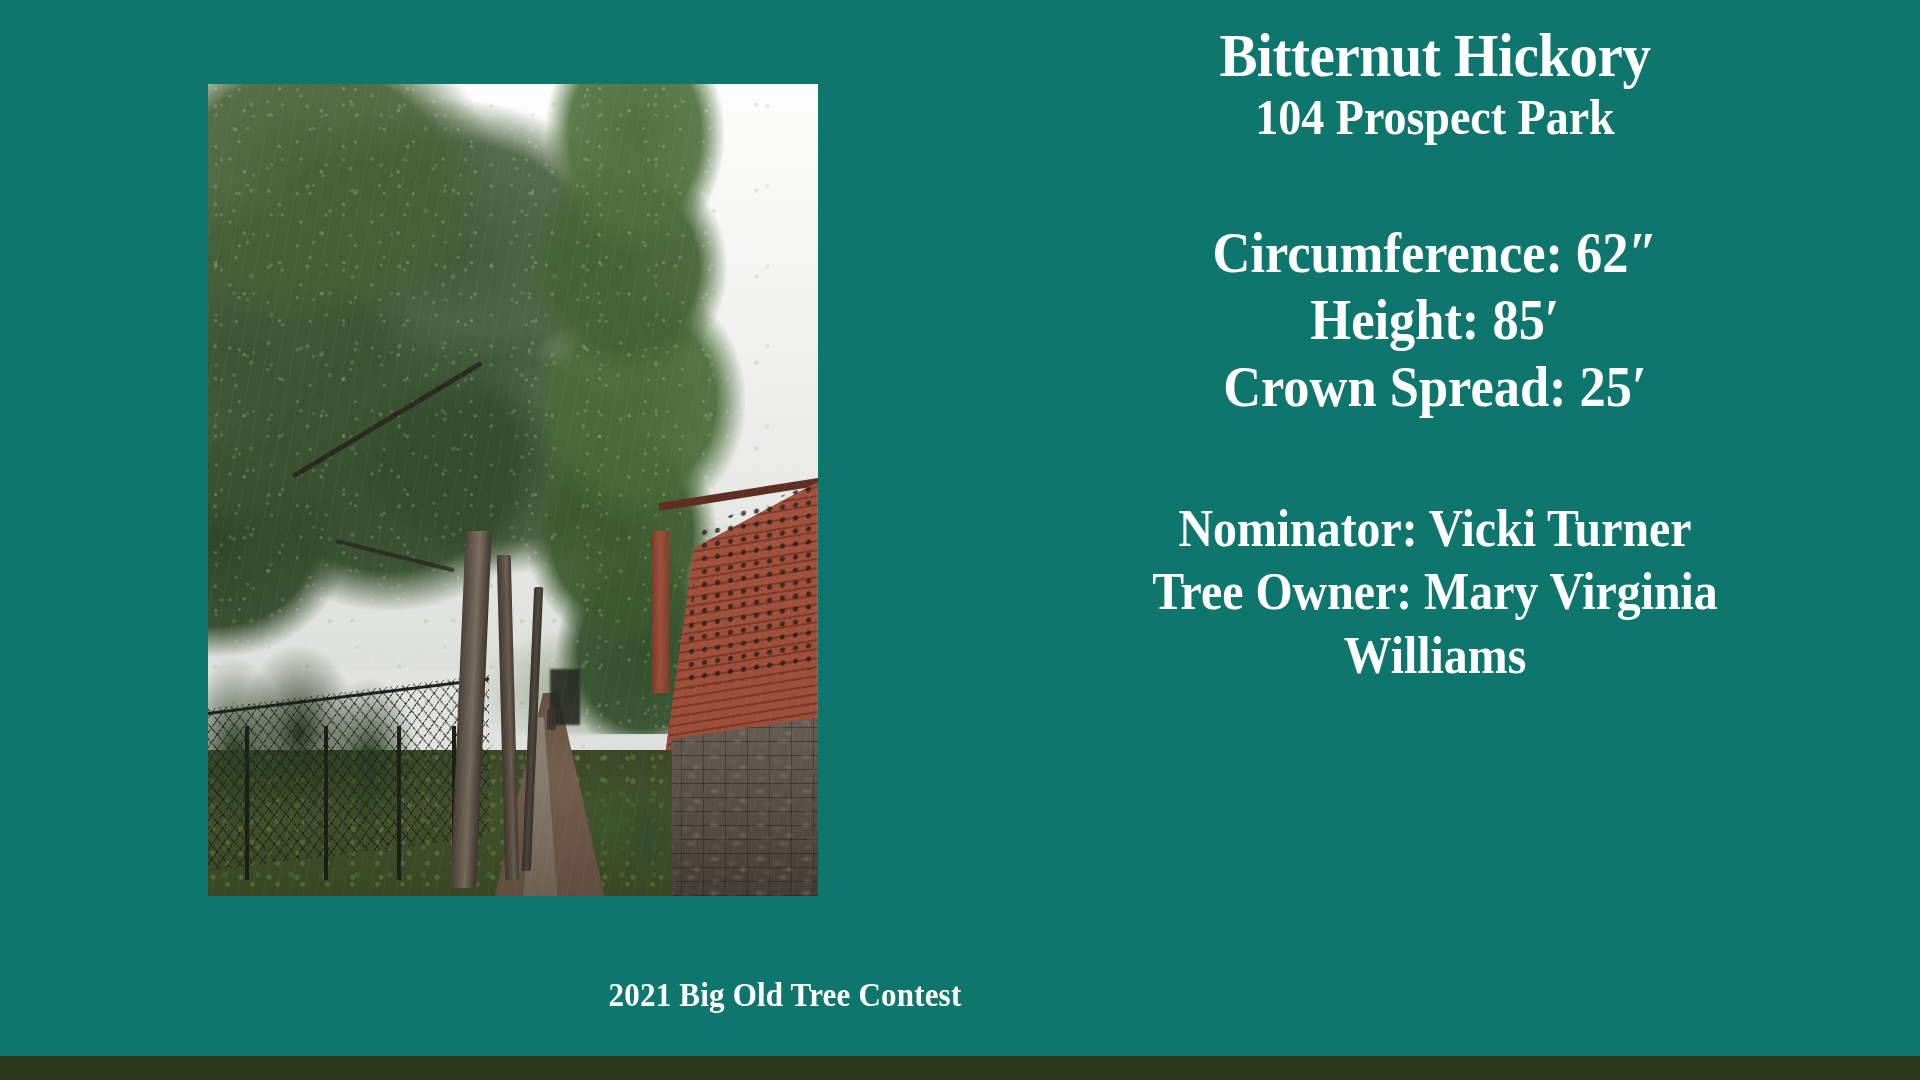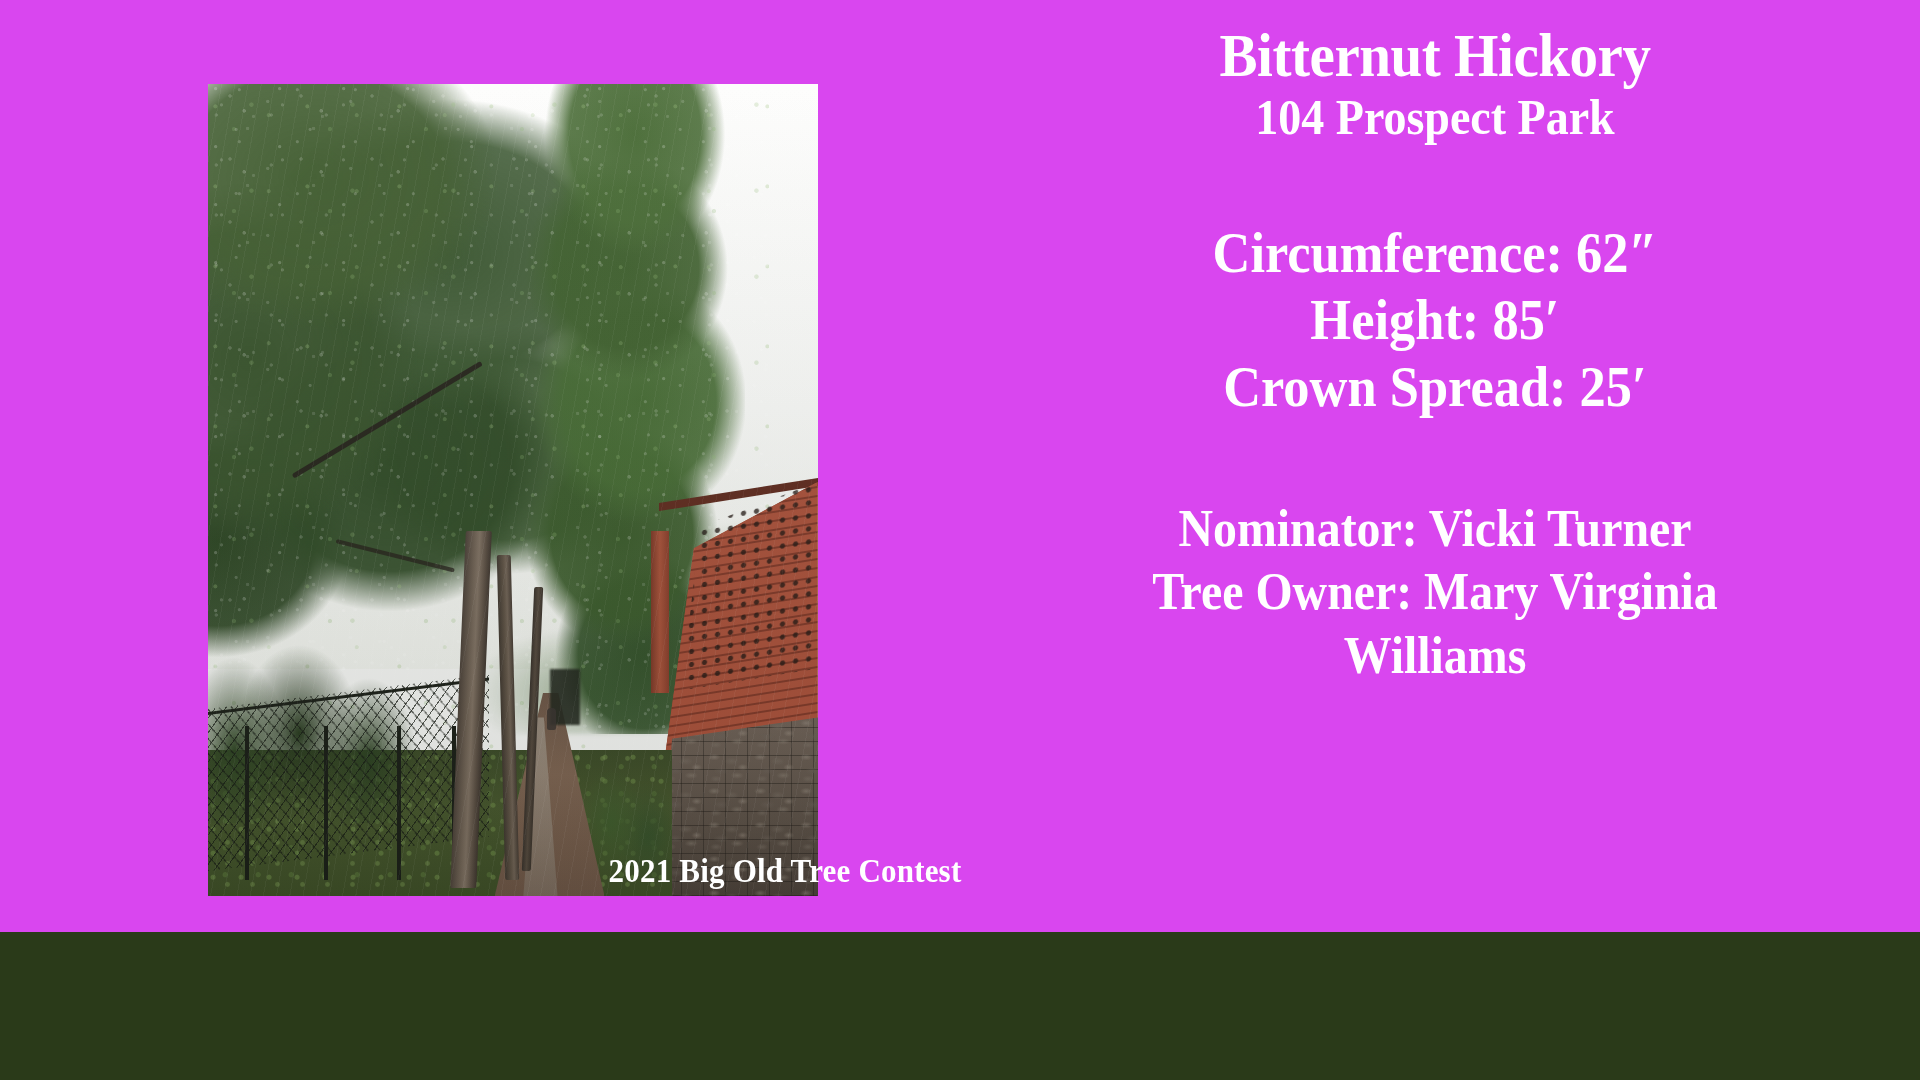--- a/index.html
+++ b/index.html
@@ -12,22 +12,22 @@
 
   body {
     background: #2A3A19;
     font-family: "Liberation Serif", "DejaVu Serif", serif;
     color: #FFFFFF;
   }
 
   .slide {
     position: relative;
     width: 1920px;
-    height: 932px;
-    background: #d946ef;
+    height: 1056px;
+    background: #0f766e;
   }
 
   
   .photo-frame {
     position: absolute;
     left: 208px;
     top: 84px;
     width: 610px;
     height: 812px;
     overflow: hidden;

